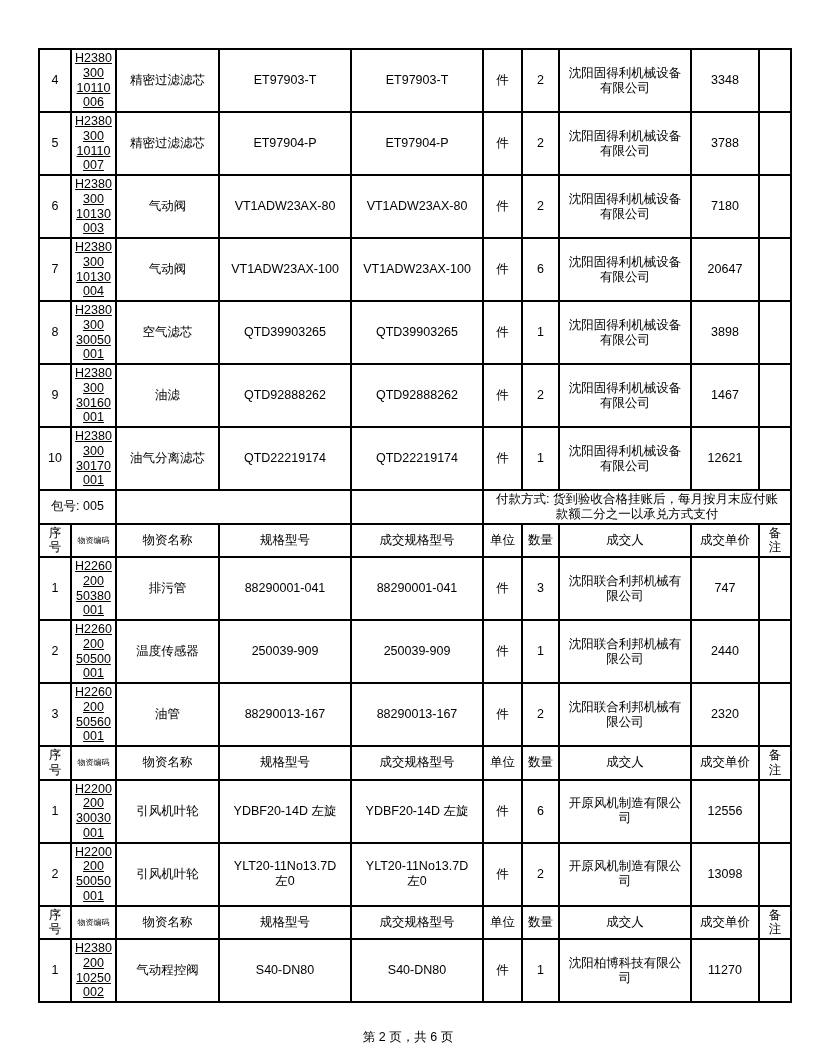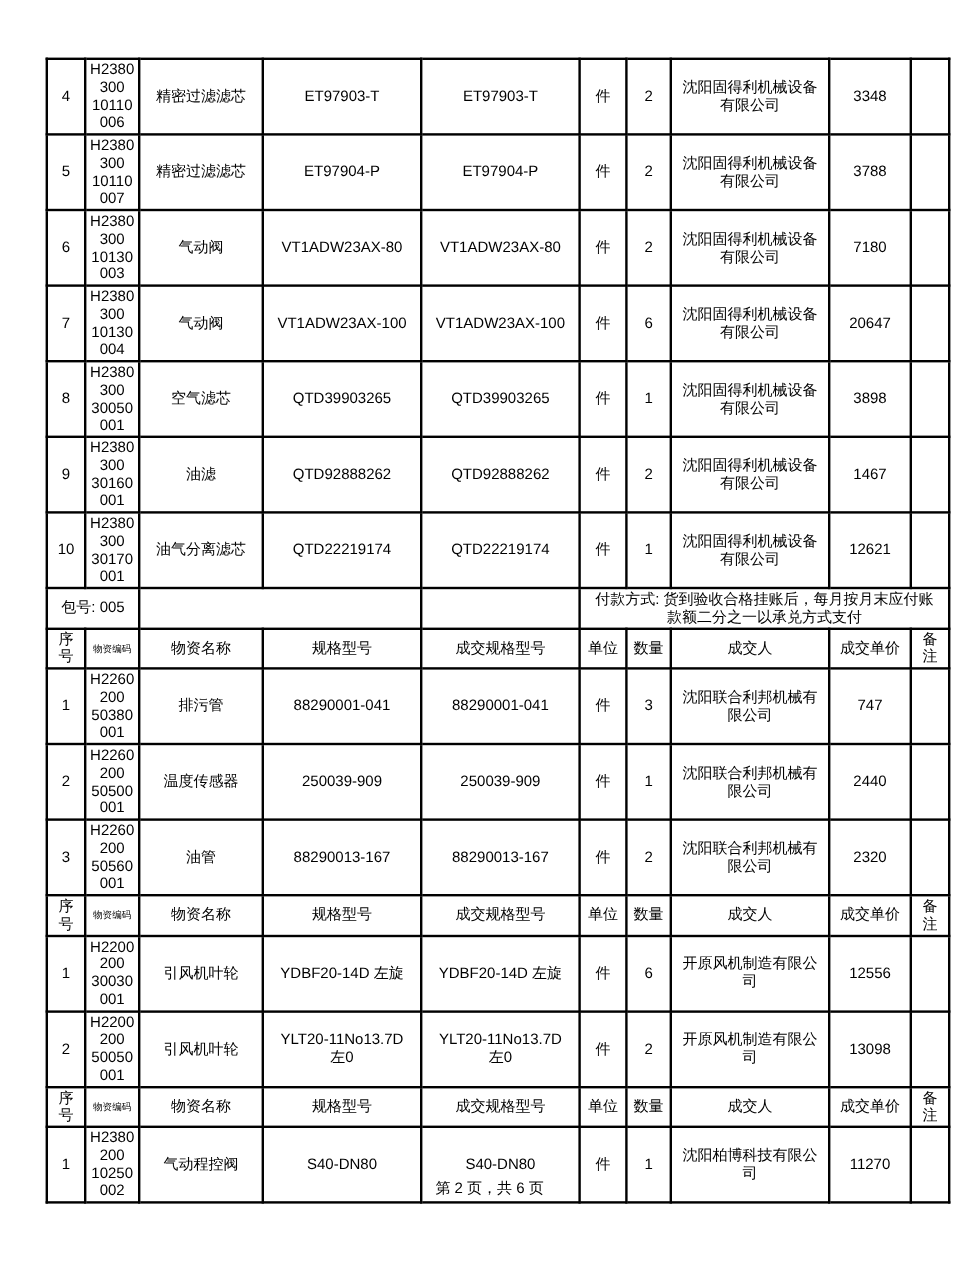--- a/index.html
+++ b/index.html
@@ -14,29 +14,29 @@
   }
   table.results td {
     border:2px solid #000; padding:1px 3px;
     text-align:center; vertical-align:middle;
     font-size:12.5px; line-height:1.18; white-space:pre-line;
     overflow:hidden; word-wrap:break-word;
   }
   tr.item-row   { height:31px; }
   tr.header-row { height:33px; }
   tr.package-row{ height:24px; }
-  td.cell-code  { font-size:8px; padding:1px 1px; line-height:1.25; }
+  td.cell-code  { font-size:8px; padding:1px 1px; line-height:1.25;text-decoration:underline; }
   td.col-header { font-size:13px; font-weight:normal; }
   td.col-header.small { font-size:8px; }
   td.package-label { font-size:13px; }
   td.payment-terms {
     text-align:left; font-size:12px; padding:2px 3px 2px 5px; line-height:1.3;
   }
   .page-footer {
-    position:absolute; left:0; top:982px; width:100%;
+    position:absolute; left:0; top:1029px; width:100%;
     text-align:center; font-size:12.5px;
   }
 </style>
 </head>
 <body>
 
 <div class="page">
   <table class="results">
     <colgroup>
       <col style="width:32px">

